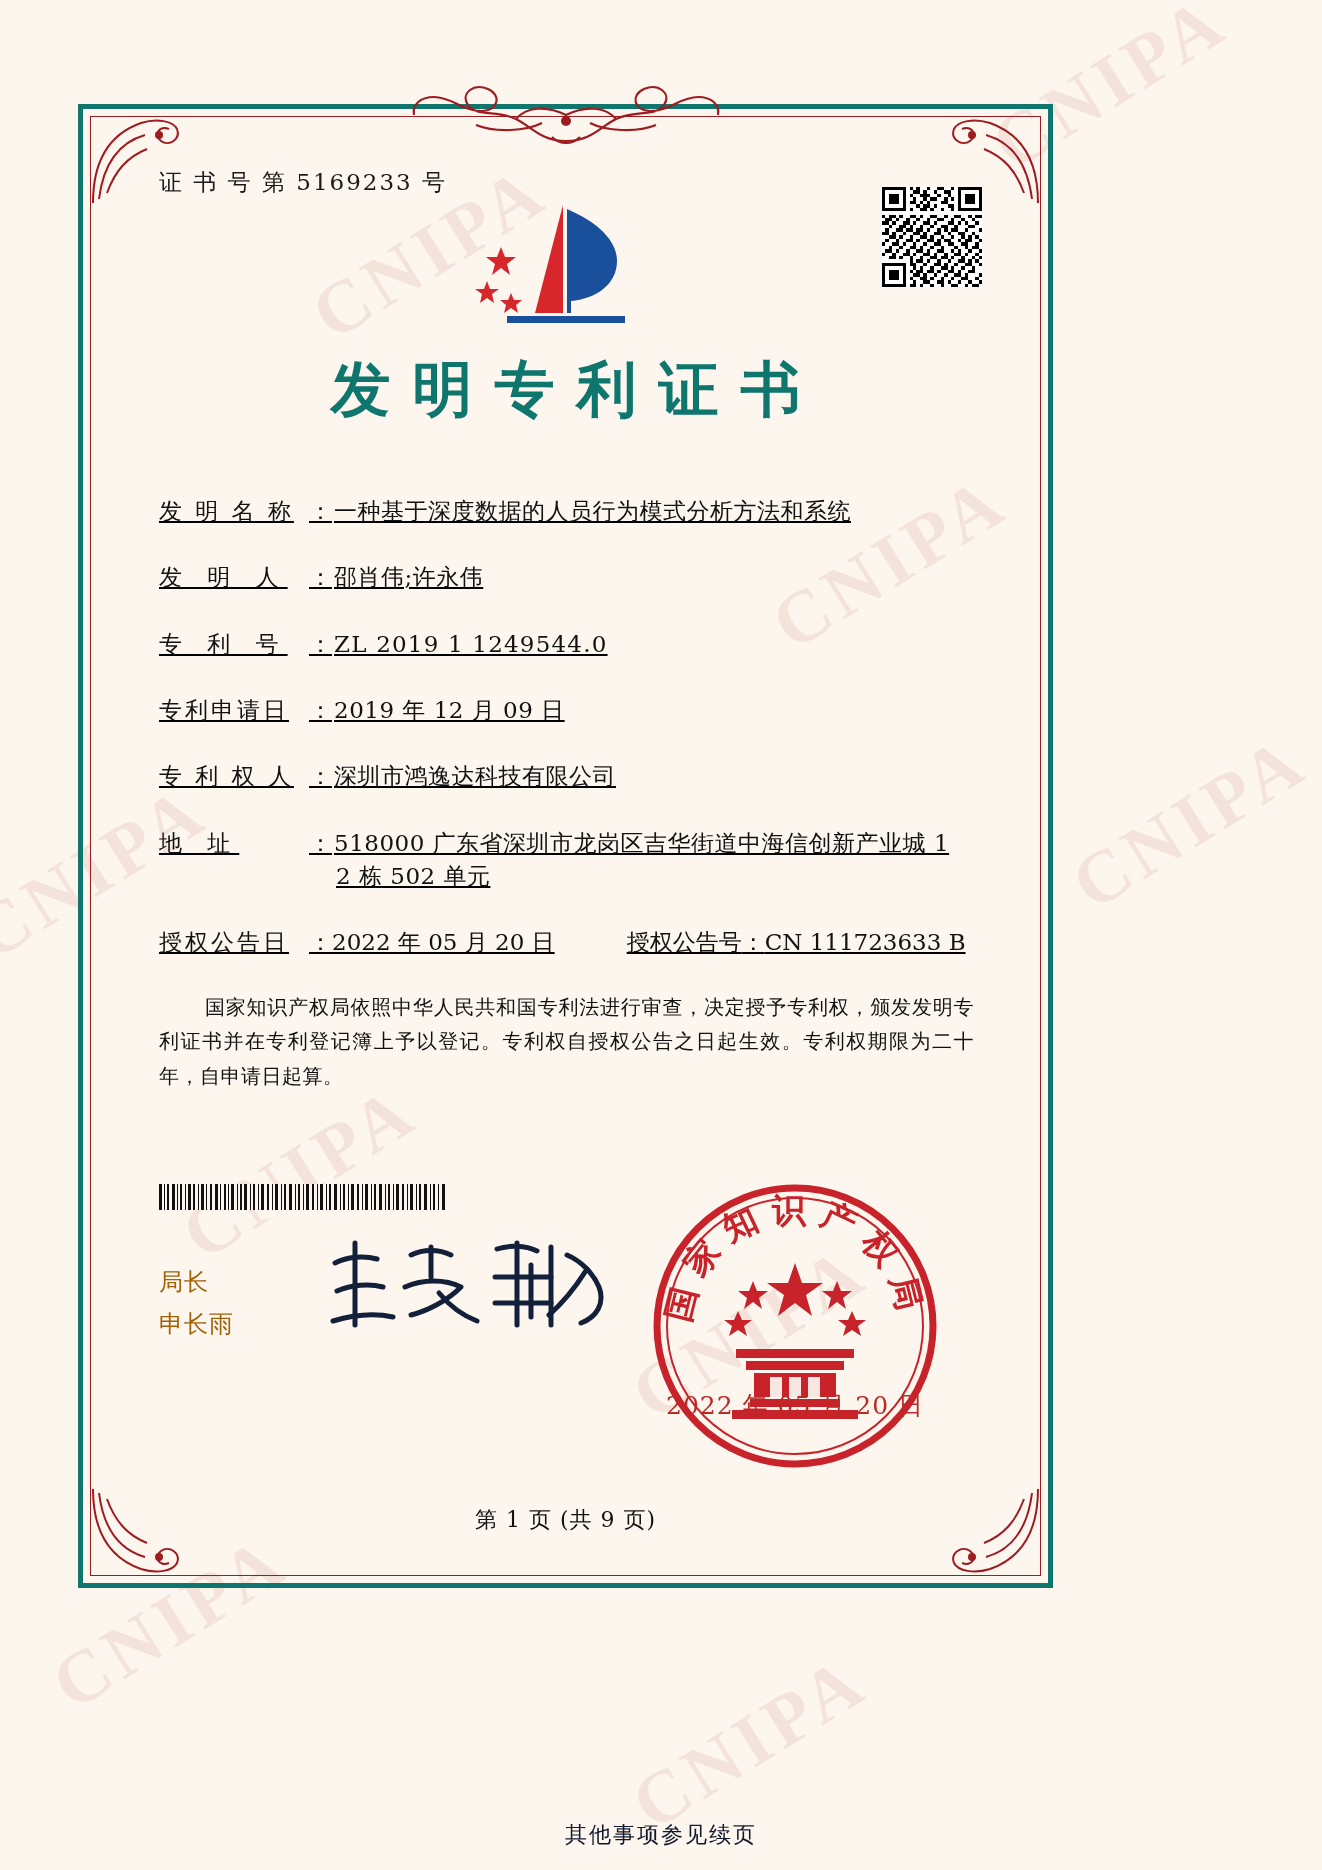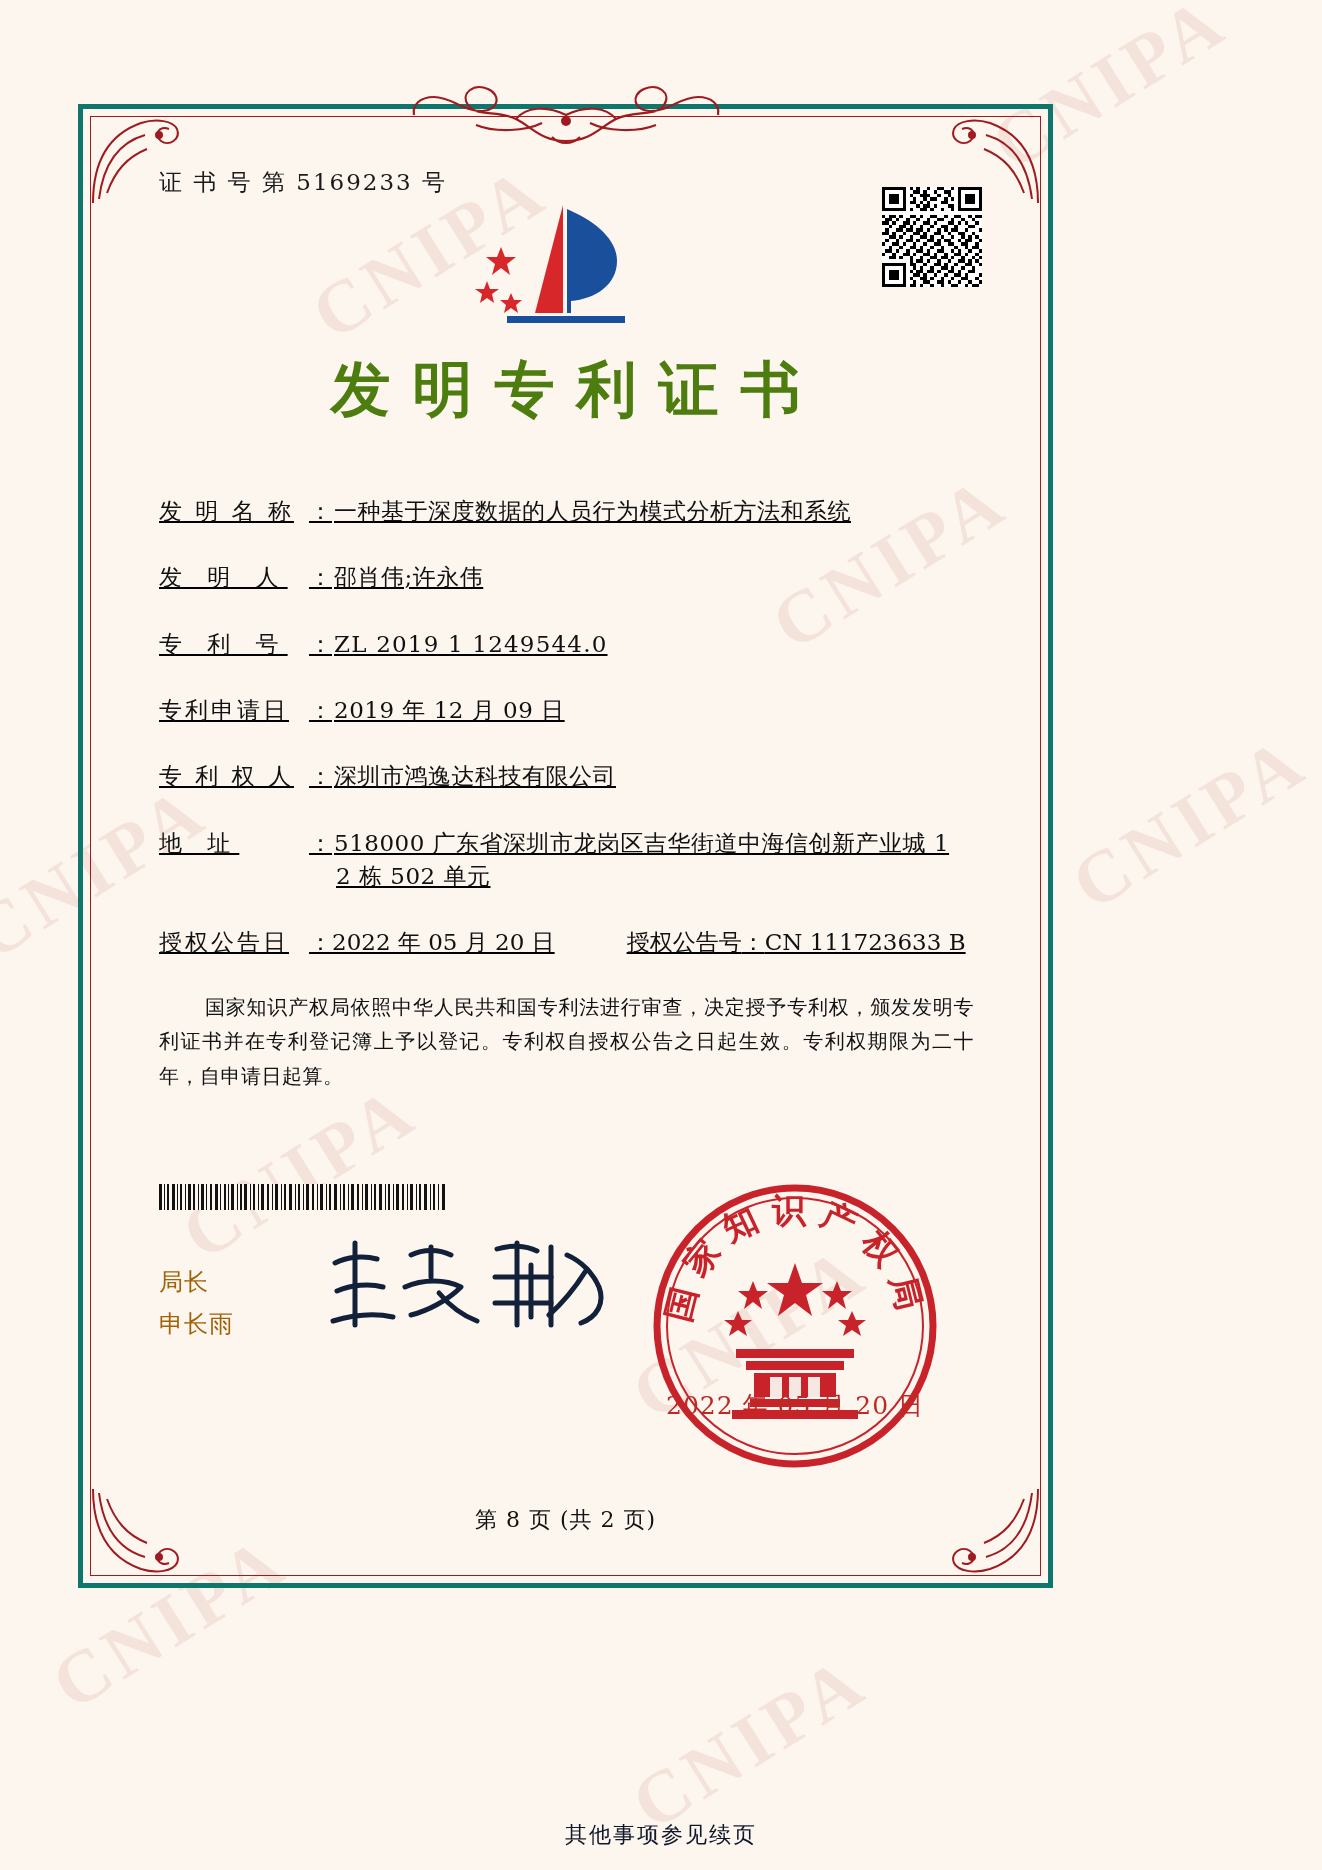--- a/index.html
+++ b/index.html
@@ -117,21 +117,21 @@
     height: 150px;
   }
   .logo-wrap svg { width: 100%; height: 100%; display: block; }
 
   .doc-title {
     margin-top: 152px;
     text-align: center;
     font-size: 60px;
     letter-spacing: 22px;
     font-weight: bold;
-    color: #4d7c0f;
+    color: #0f766e;
     text-indent: 22px;
     font-family: "DejaVu Serif", "Liberation Serif", serif;
   }
 
   
   .fields {
     margin-top: 64px;
     padding-left: 14px;
     text-decoration: underline;
   }
@@ -761,17 +761,17 @@
       <defs>
         <path id="sealArc" d="M 145 145 m -104 0 a 104 104 0 1 1 208 0"></path>
       </defs>
       <text font-family="'DejaVu Serif','Liberation Serif',serif" font-size="34" font-weight="bold" fill="#c8232a" letter-spacing="12">
         <textPath href="#sealArc" startOffset="50%" text-anchor="middle">国家知识产权局</textPath>
       </text>
     </svg>
   </div>
   <div class="seal-date">2022 年 05 月 20 日</div>
 
-  <div class="page-num">第 8 页 (共 2 页)</div>
+  <div class="page-num">第 1 页 (共 9 页)</div>
 
 </div>
 
 <div class="bottom-note">其他事项参见续页</div>
 
 </body></html>

